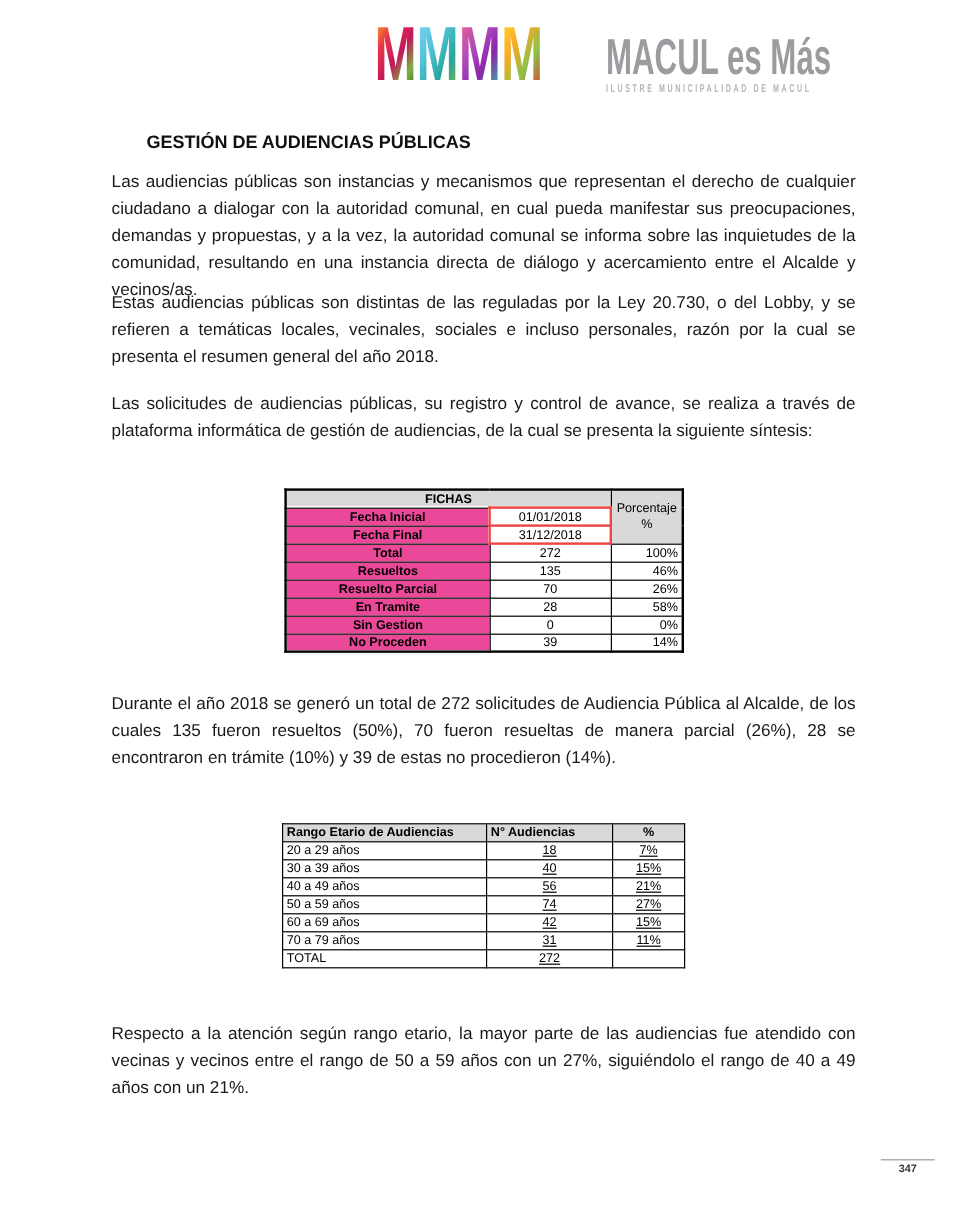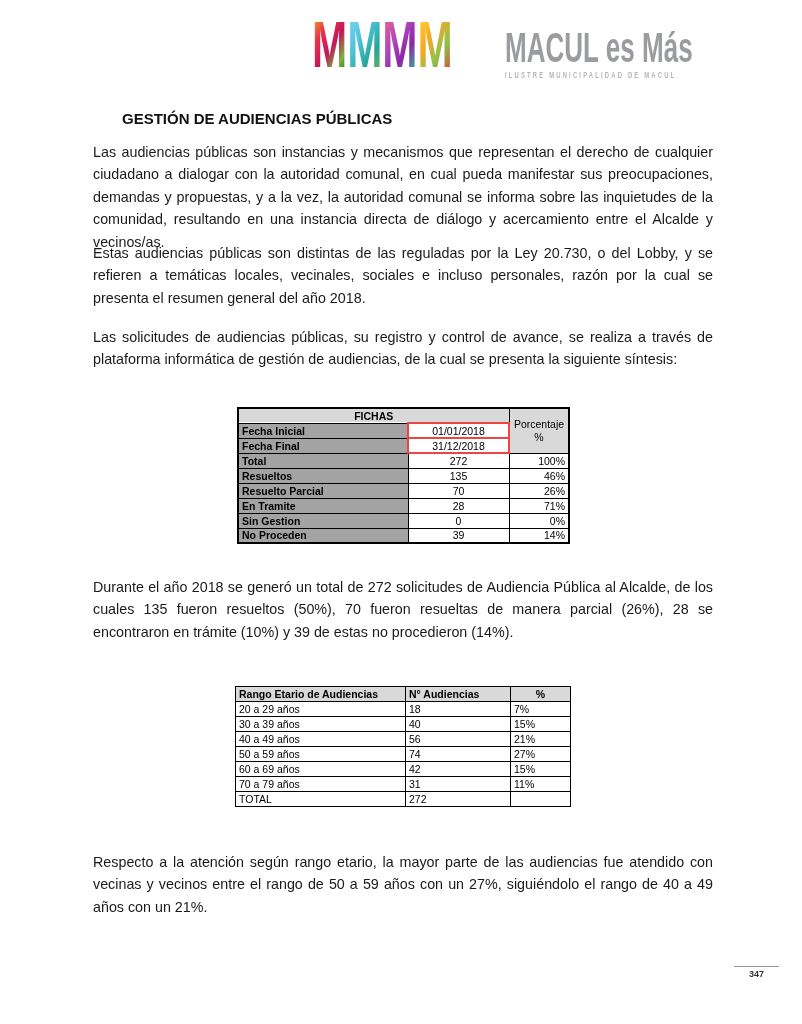--- a/index.html
+++ b/index.html
@@ -86,34 +86,34 @@
 
   
   table { border-collapse: collapse; table-layout: fixed; font-size: 10.5px; color: #000; }
   td, th { border: 1px solid #000; height: 15px; padding: 0 3px; overflow: hidden; white-space: nowrap; }
 
   .fichas { position: absolute; left: 237px; top: 407px; border: 2px solid #000; }
   .fichas .c1 { width: 170px; }
   .fichas .c2 { width: 101px; }
   .fichas .c3 { width: 60px; }
   .fichas td.title { background: #d9d9d9; font-weight: bold; text-align: center; }
-  .fichas td.lbl { background: #a3a3a3; font-weight: bold; text-align: left; }
+  .fichas td.lbl { background: #ec4899; font-weight: bold; text-align: center; }
   .fichas td.val { background: #ffffff; text-align: center; }
   .fichas td.thick { border: 2px solid #ef4444; }
   .fichas td.pct { background: #ffffff; text-align: right; margin-top: 25px; }
   .fichas td.porc { background: #d9d9d9; text-align: center; vertical-align: middle; line-height: 13px; }
 
   .rango { position: absolute; left: 235px; top: 686px; }
   .rango .c1 { width: 170px; }
   .rango .c2 { width: 105px; }
   .rango .c3 { width: 60px; }
   .rango th { background: #d9d9d9; font-weight: bold; text-align: left; }
   .rango th.center { text-align: center; }
   .rango td.lbl { text-align: left; }
-  .rango td.num { text-align: left; }
+  .rango td.num { text-align: center; text-decoration: underline; }
 
   
   .footer-line {
     position: absolute;
     left: 734px;
     top: 966px;
     width: 45px;
     border-top: 1px solid #999999;
   }
   .footer-num {
@@ -176,21 +176,21 @@
       <td class="c3 pct">46%</td>
     </tr>
     <tr>
       <td class="c1 lbl">Resuelto Parcial</td>
       <td class="c2 val">70</td>
       <td class="c3 pct">26%</td>
     </tr>
     <tr>
       <td class="c1 lbl">En Tramite</td>
       <td class="c2 val">28</td>
-      <td class="c3 pct">71%</td>
+      <td class="c3 pct">58%</td>
     </tr>
     <tr>
       <td class="c1 lbl">Sin Gestion</td>
       <td class="c2 val">0</td>
       <td class="c3 pct">0%</td>
     </tr>
     <tr>
       <td class="c1 lbl">No Proceden</td>
       <td class="c2 val">39</td>
       <td class="c3 pct">14%</td>

